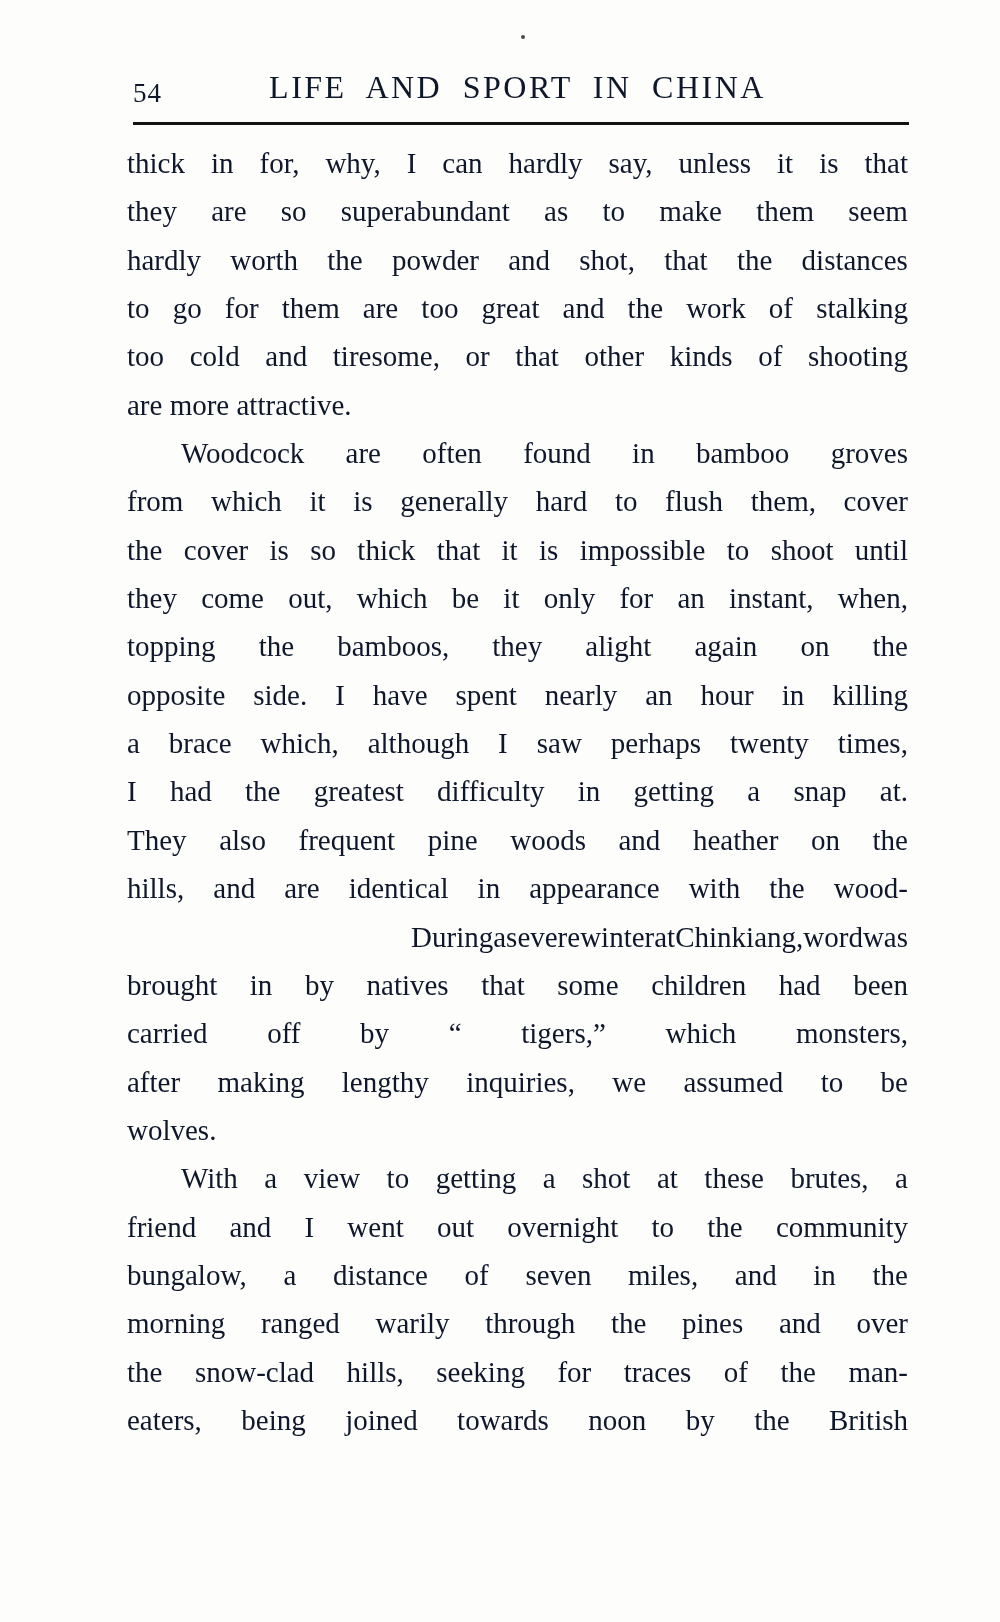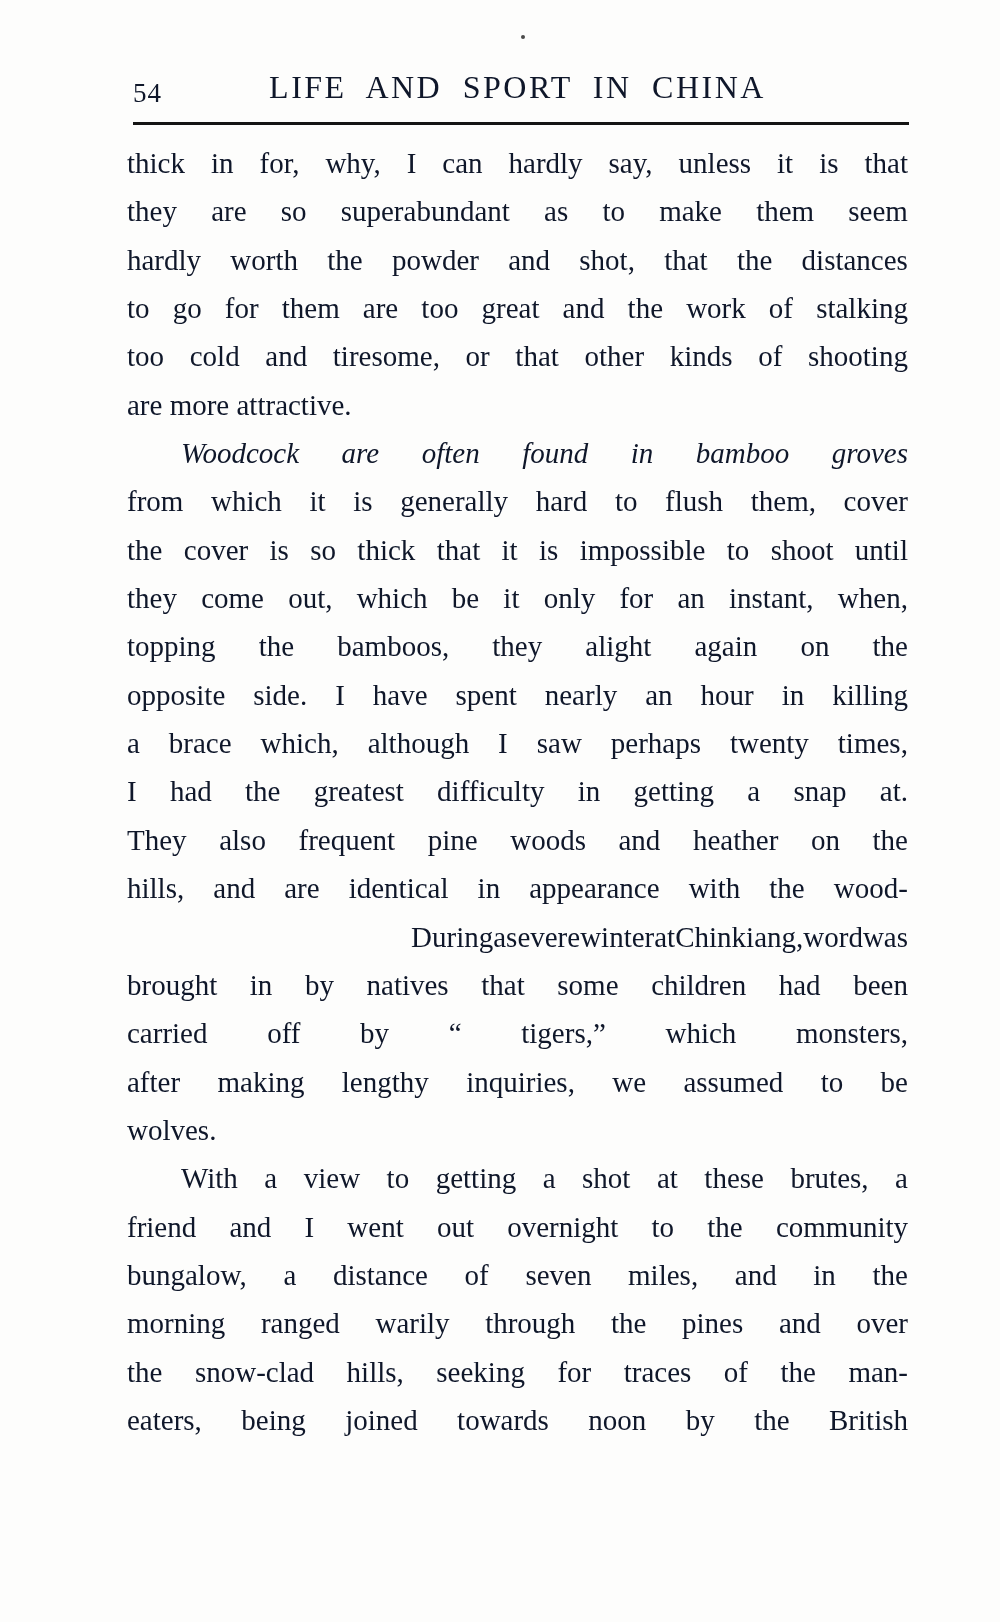--- a/index.html
+++ b/index.html
@@ -55,21 +55,21 @@
   <div class="page-number">54</div>
   <div class="running-title">LIFE AND SPORT IN CHINA</div>
   <div class="header-rule"></div>
   <div class="page-text">
       <div class="line"><span>thick</span><span>in</span><span>for,</span><span>why,</span><span>I</span><span>can</span><span>hardly</span><span>say,</span><span>unless</span><span>it</span><span>is</span><span>that</span></div>
       <div class="line"><span>they</span><span>are</span><span>so</span><span>superabundant</span><span>as</span><span>to</span><span>make</span><span>them</span><span>seem</span></div>
       <div class="line"><span>hardly</span><span>worth</span><span>the</span><span>powder</span><span>and</span><span>shot,</span><span>that</span><span>the</span><span>distances</span></div>
       <div class="line"><span>to</span><span>go</span><span>for</span><span>them</span><span>are</span><span>too</span><span>great</span><span>and</span><span>the</span><span>work</span><span>of</span><span>stalking</span></div>
       <div class="line"><span>too</span><span>cold</span><span>and</span><span>tiresome,</span><span>or</span><span>that</span><span>other</span><span>kinds</span><span>of</span><span>shooting</span></div>
       <div class="line noj">are more attractive.</div>
-      <div class="line" style="padding-left: 54px; font-style: italic;"><span>Woodcock</span><span>are</span><span>often</span><span>found</span><span>in</span><span>bamboo</span><span>groves</span></div>
+      <div class="line" style="padding-left: 54px;"><span>Woodcock</span><span>are</span><span>often</span><span>found</span><span>in</span><span>bamboo</span><span>groves</span></div>
       <div class="line"><span>from</span><span>which</span><span>it</span><span>is</span><span>generally</span><span>hard</span><span>to</span><span>flush</span><span>them,</span><span>cover</span></div>
       <div class="line"><span>the</span><span>cover</span><span>is</span><span>so</span><span>thick</span><span>that</span><span>it</span><span>is</span><span>impossible</span><span>to</span><span>shoot</span><span>until</span></div>
       <div class="line"><span>they</span><span>come</span><span>out,</span><span>which</span><span>be</span><span>it</span><span>only</span><span>for</span><span>an</span><span>instant,</span><span>when,</span></div>
       <div class="line"><span>topping</span><span>the</span><span>bamboos,</span><span>they</span><span>alight</span><span>again</span><span>on</span><span>the</span></div>
       <div class="line"><span>opposite</span><span>side.</span><span>I</span><span>have</span><span>spent</span><span>nearly</span><span>an</span><span>hour</span><span>in</span><span>killing</span></div>
       <div class="line"><span>a</span><span>brace</span><span>which,</span><span>although</span><span>I</span><span>saw</span><span>perhaps</span><span>twenty</span><span>times,</span></div>
       <div class="line"><span>I</span><span>had</span><span>the</span><span>greatest</span><span>difficulty</span><span>in</span><span>getting</span><span>a</span><span>snap</span><span>at.</span></div>
       <div class="line"><span>They</span><span>also</span><span>frequent</span><span>pine</span><span>woods</span><span>and</span><span>heather</span><span>on</span><span>the</span></div>
       <div class="line"><span>hills,</span><span>and</span><span>are</span><span>identical</span><span>in</span><span>appearance</span><span>with</span><span>the</span><span>wood-</span></div>
       <div class="line" style="padding-left: 25px; justify-content: flex-end;"><span>During</span><span>a</span><span>severe</span><span>winter</span><span>at</span><span>Chinkiang,</span><span>word</span><span>was</span></div>

